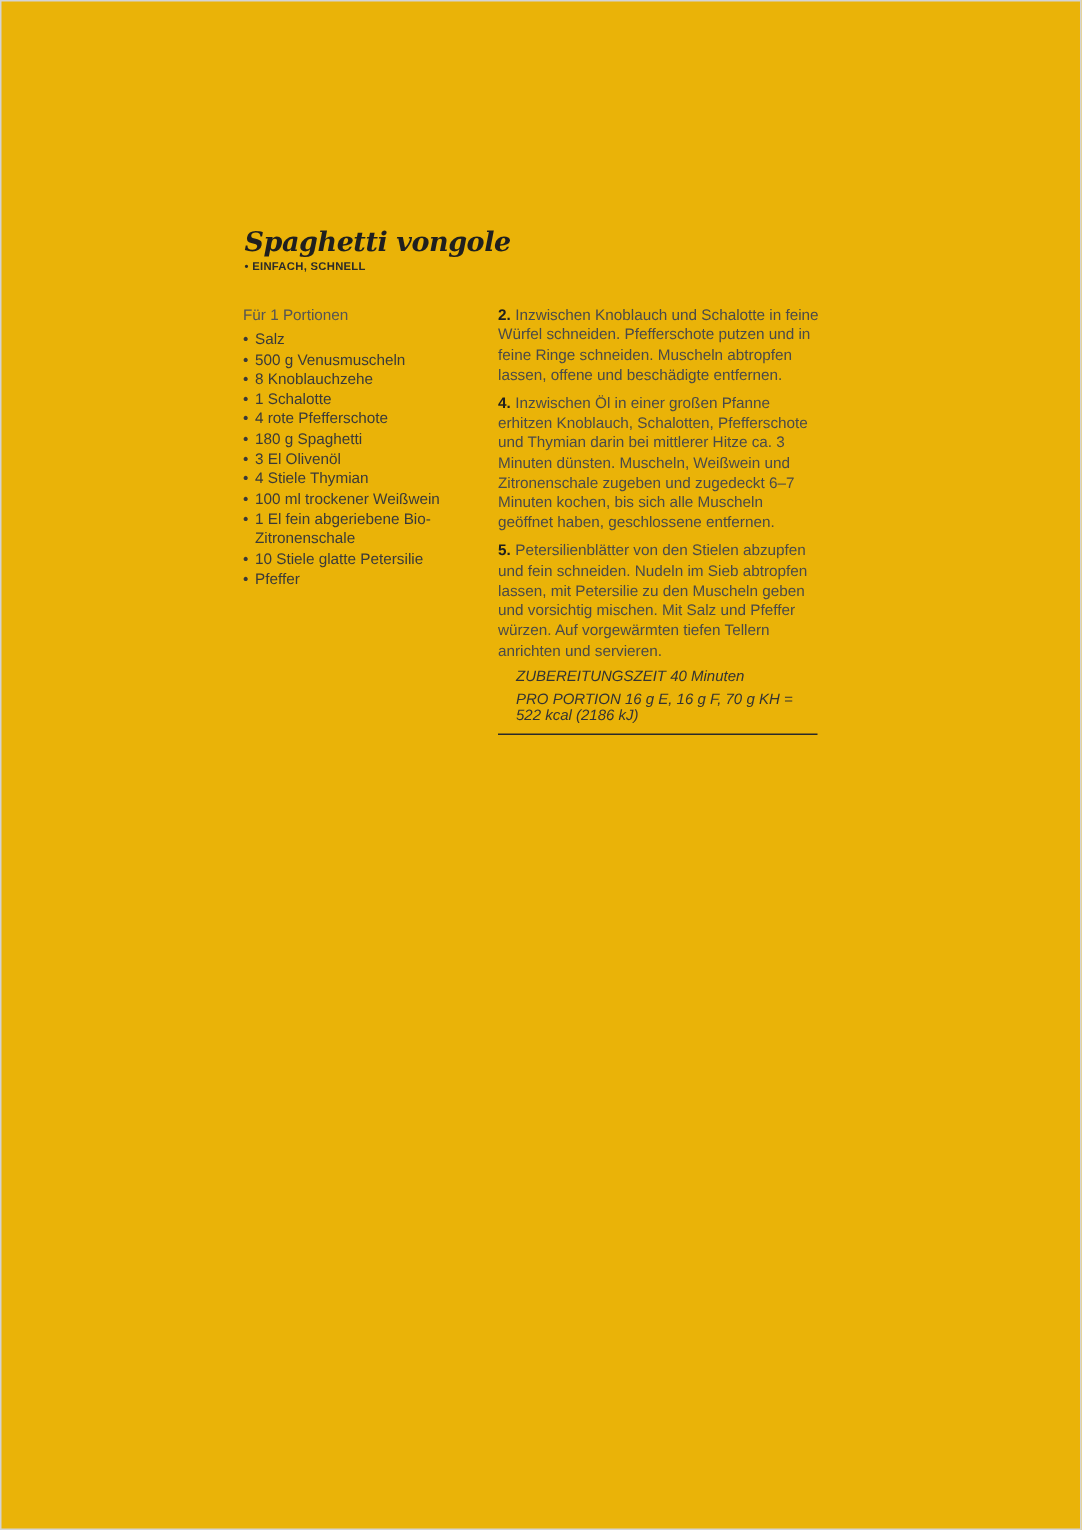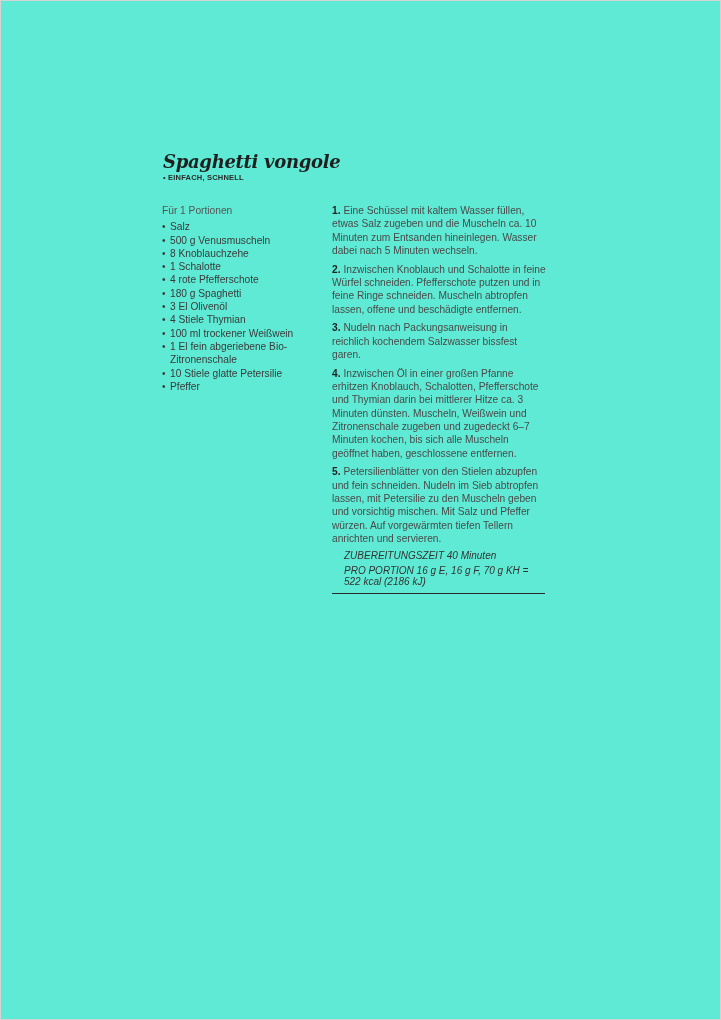--- a/index.html
+++ b/index.html
@@ -12,21 +12,21 @@
       height: 1020px;
       position: relative;
       overflow: hidden;
     }
     .page {
       position: absolute;
       left: 0; top: 0;
       width: 719px;
       height: 1018px;
       border: 1px solid #d4d4d4;
-      background: #5eead4;
+      background: #eab308;
     }
     .title {
       position: absolute;
       left: 162px;
       top: 150px;
       font-family: "DejaVu Serif", "Liberation Serif", serif;
       font-style: italic;
       font-weight: bold;
       font-size: 18px;
       line-height: 22px;
@@ -135,27 +135,21 @@
       <li>4 Stiele Thymian</li>
       <li>100 ml trockener Weißwein</li>
       <li>1 El fein abgeriebene Bio-Zitronenschale</li>
       <li>10 Stiele glatte Petersilie</li>
       <li>Pfeffer</li>
     </ul>
   </div>
 
   <div class="col-right">
     <p class="step">
-      <span class="step-num">1.</span><span>Eine Schüssel mit kaltem Wasser füllen, etwas Salz zugeben und die Muscheln ca. 10 Minuten zum Entsanden hineinlegen. Wasser dabei nach 5 Minuten wechseln.</span>
-    </p>
-    <p class="step">
       <span class="step-num">2.</span><span>Inzwischen Knoblauch und Schalotte in feine Würfel schneiden. Pfefferschote putzen und in feine Ringe schneiden. Muscheln abtropfen lassen, offene und beschädigte entfernen.</span>
-    </p>
-    <p class="step">
-      <span class="step-num">3.</span><span>Nudeln nach Packungsanweisung in reichlich kochendem Salzwasser bissfest garen.</span>
     </p>
     <p class="step">
       <span class="step-num">4.</span><span>Inzwischen Öl in einer großen Pfanne erhitzen Knoblauch, Schalotten, Pfefferschote und Thymian darin bei mittlerer Hitze ca. 3 Minuten dünsten. Muscheln, Weißwein und Zitronenschale zugeben und zugedeckt 6–7 Minuten kochen, bis sich alle Muscheln geöffnet haben, geschlossene entfernen.</span>
     </p>
     <p class="step">
       <span class="step-num">5.</span><span>Petersilienblätter von den Stielen abzupfen und fein schneiden. Nudeln im Sieb abtropfen lassen, mit Petersilie zu den Muscheln geben und vorsichtig mischen. Mit Salz und Pfeffer würzen. Auf vorgewärmten tiefen Tellern anrichten und servieren.</span>
     </p>
 
     <p class="meta">ZUBEREITUNGSZEIT 40 Minuten</p>
     <p class="meta">PRO PORTION 16 g E, 16 g F, 70 g KH = 522 kcal (2186 kJ)</p>

